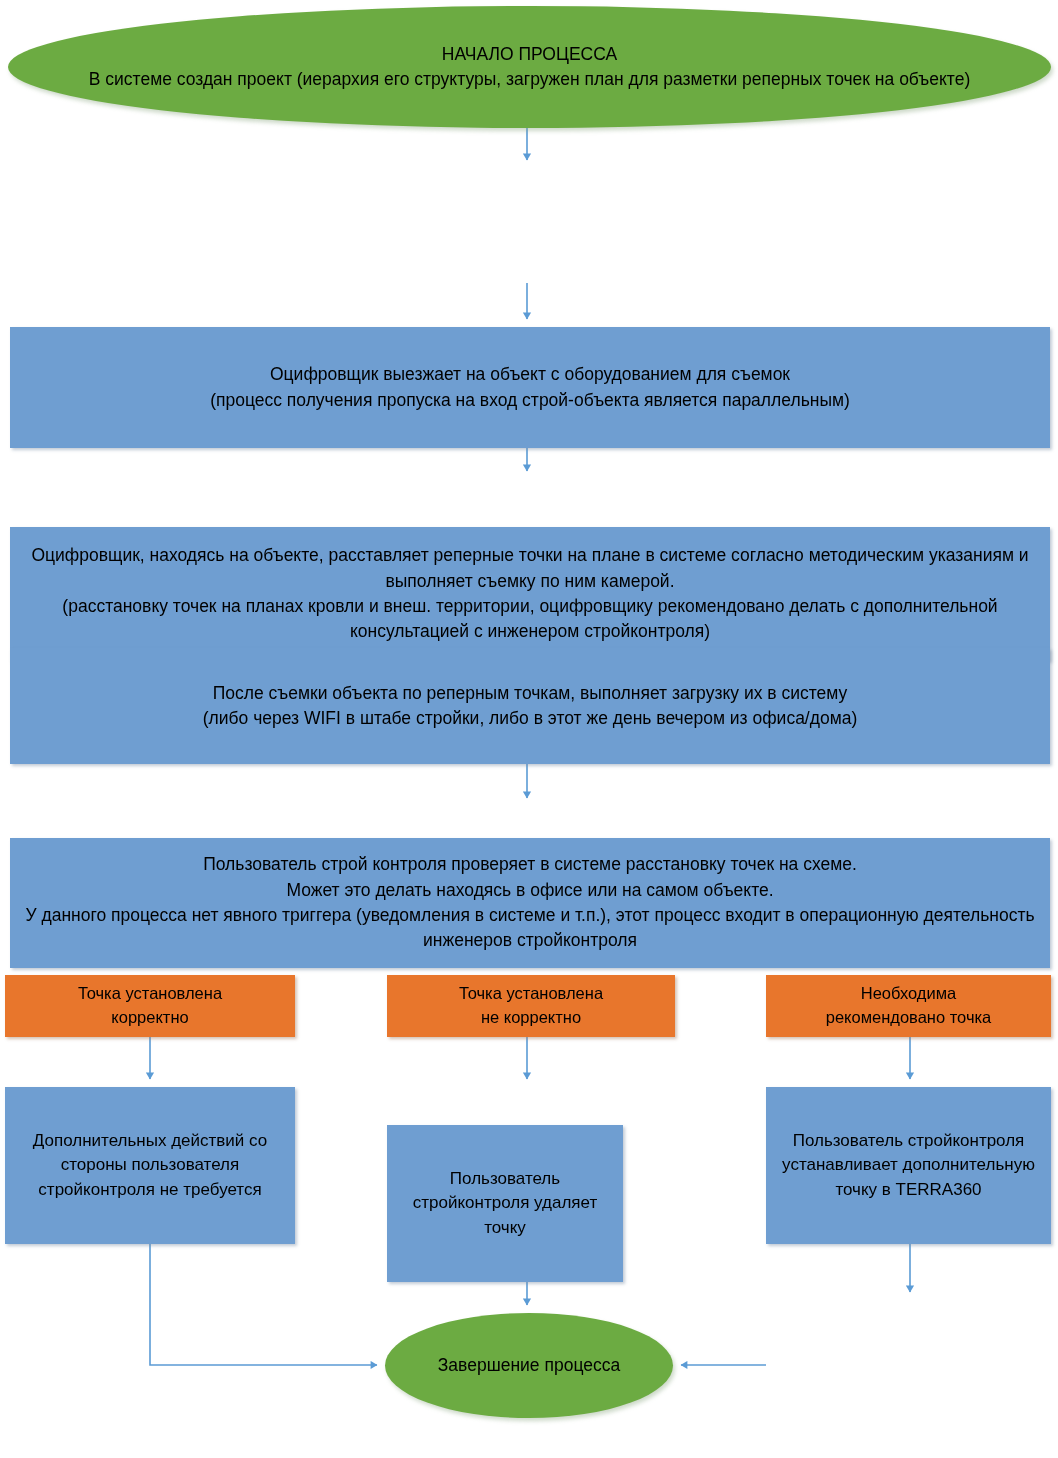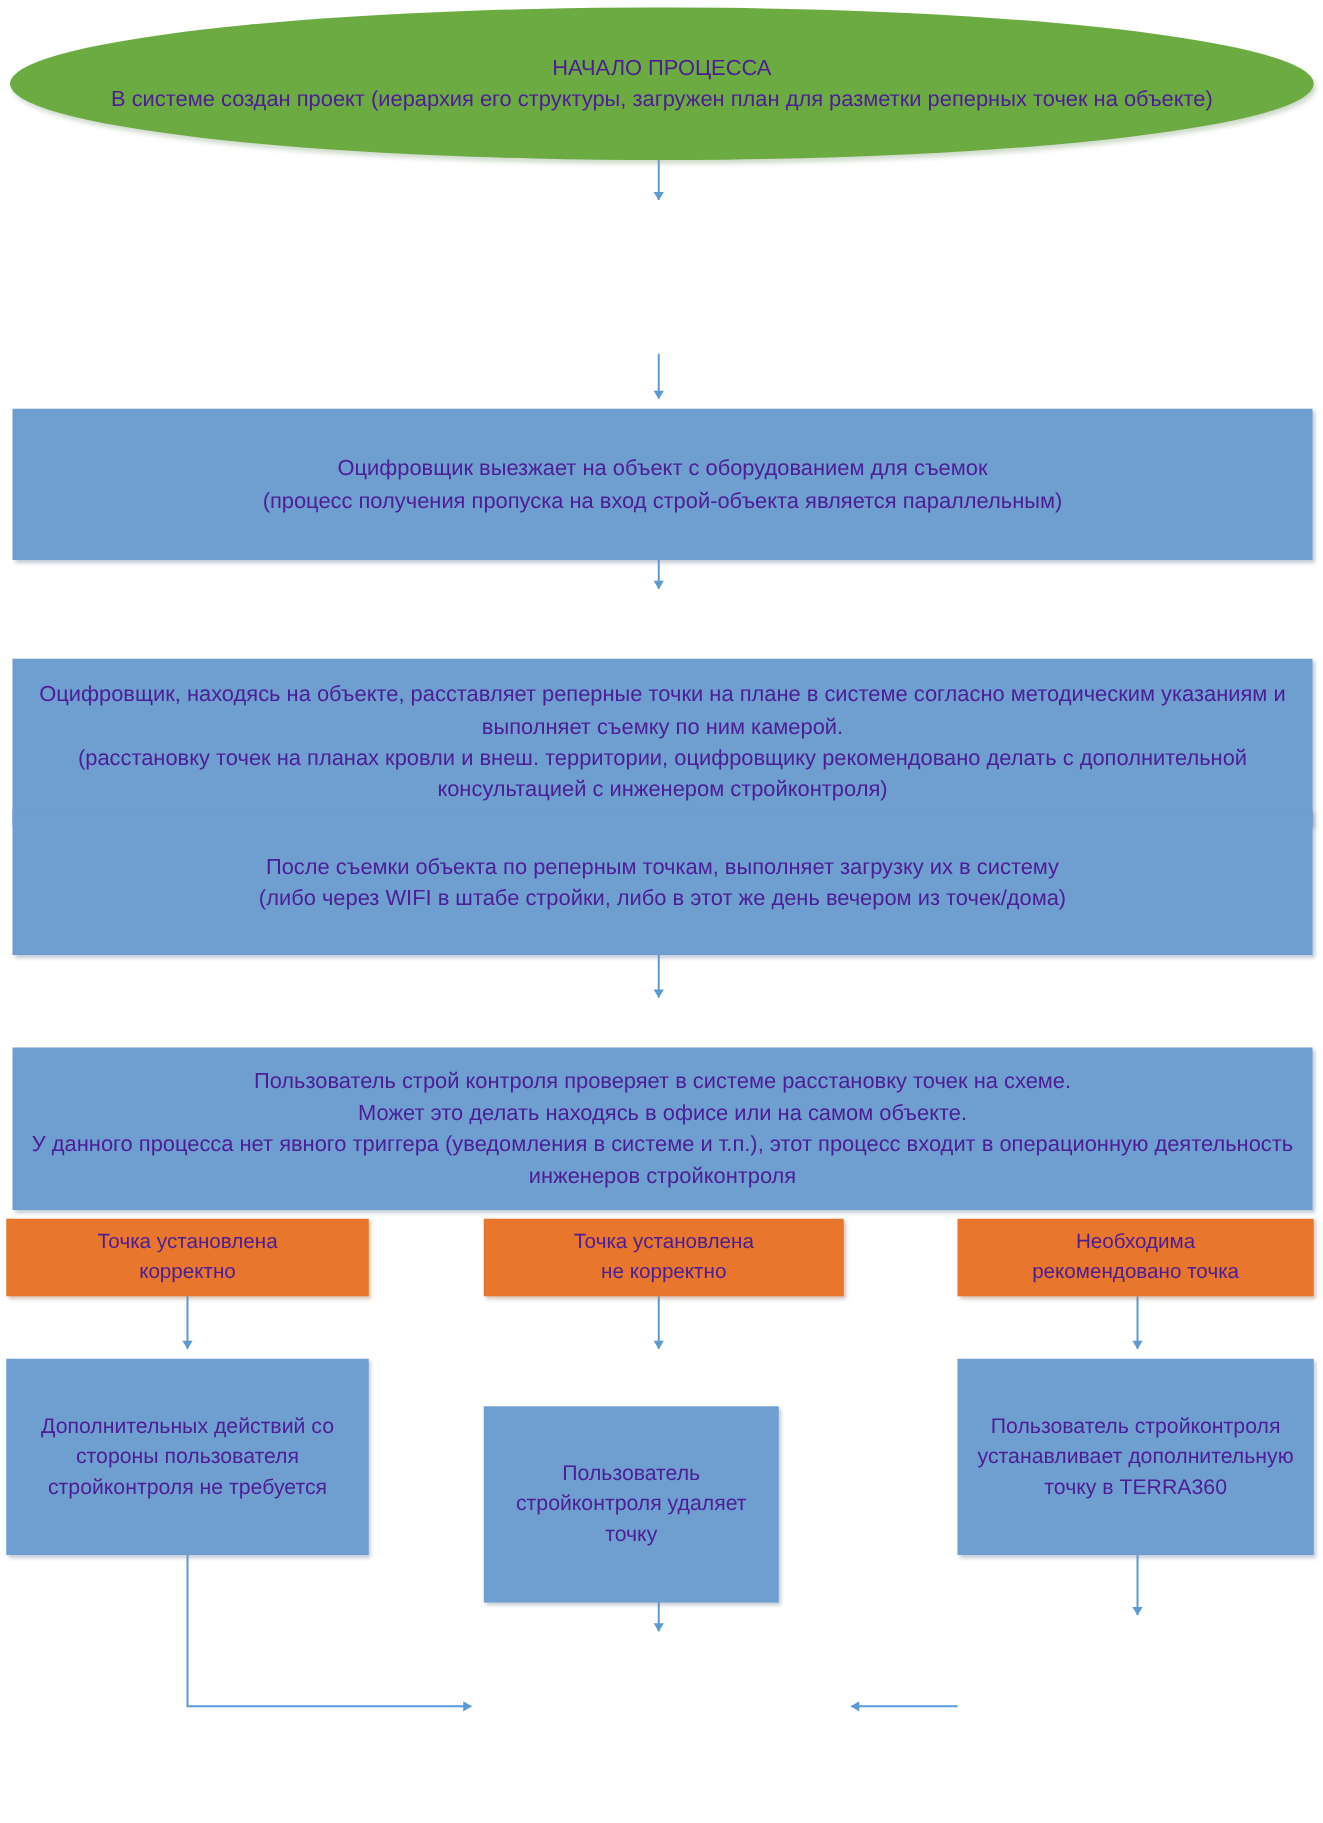--- a/index.html
+++ b/index.html
@@ -27,21 +27,21 @@
     pointer-events: none;
   }
 
   
   .node {
     position: absolute;
     display: flex;
     align-items: center;
     justify-content: center;
     text-align: center;
-    color: #4c1d95;
+    color: #000000;
     line-height: 1.45;
     box-sizing: border-box;
     padding: 6px 10px;
     z-index: 2;
   }
   .node .txt {
     width: 100%;
     white-space: pre-line;
   }
 
@@ -140,21 +140,21 @@
 (процесс получения пропуска на вход строй-объекта является параллельным)</span>
   </div>
 
   <div class="node proc" id="n-place">
     <span class="txt">Оцифровщик, находясь на объекте, расставляет реперные точки на плане в системе согласно методическим указаниям и выполняет съемку по ним камерой.
 (расстановку точек на планах кровли и внеш. территории, оцифровщику рекомендовано делать с дополнительной консультацией с инженером стройконтроля)</span>
   </div>
 
   <div class="node proc" id="n-upload">
     <span class="txt">После съемки объекта по реперным точкам, выполняет загрузку их в систему
-(либо через WIFI в штабе стройки, либо в этот же день вечером из точек/дома)</span>
+(либо через WIFI в штабе стройки, либо в этот же день вечером из офиса/дома)</span>
   </div>
 
   <div class="node proc" id="n-check">
     <span class="txt">Пользователь строй контроля проверяет в системе расстановку точек на схеме.
 Может это делать находясь в офисе или на самом объекте.
 У данного процесса нет явного триггера (уведомления в системе и т.п.), этот процесс входит в операционную деятельность инженеров стройконтроля</span>
   </div>
 
   <div class="node decision" id="n-d1">
     <span class="txt">Точка установлена
@@ -177,14 +177,17 @@
 
   <div class="node proc" id="n-a2">
     <span class="txt">Пользователь стройконтроля удаляет точку</span>
   </div>
 
   <div class="node proc" id="n-a3">
     <span class="txt">Пользователь стройконтроля устанавливает дополнительную точку в TERRA360</span>
   </div>
 
 
+  <div class="node terminator" id="n-end">
+    <span class="txt">Завершение процесса</span>
+  </div>
 
 </div>
 
 </body></html>

